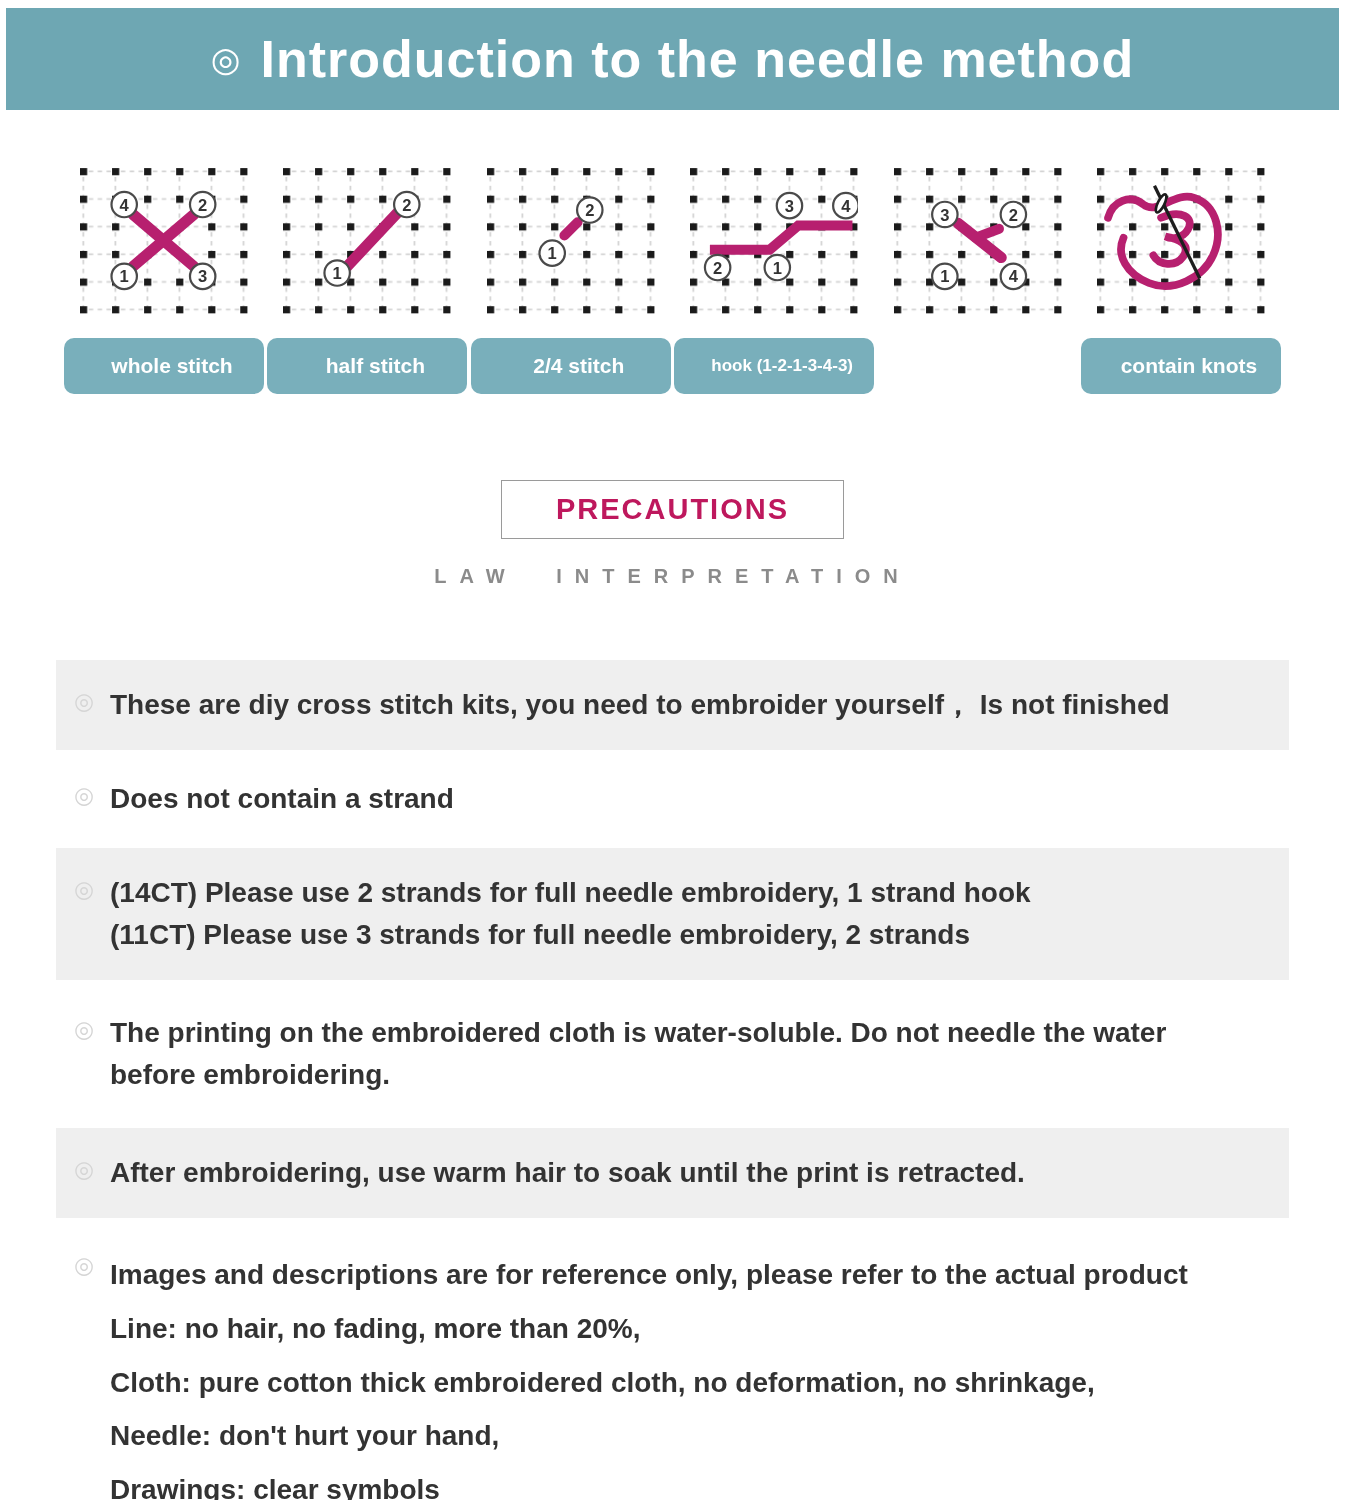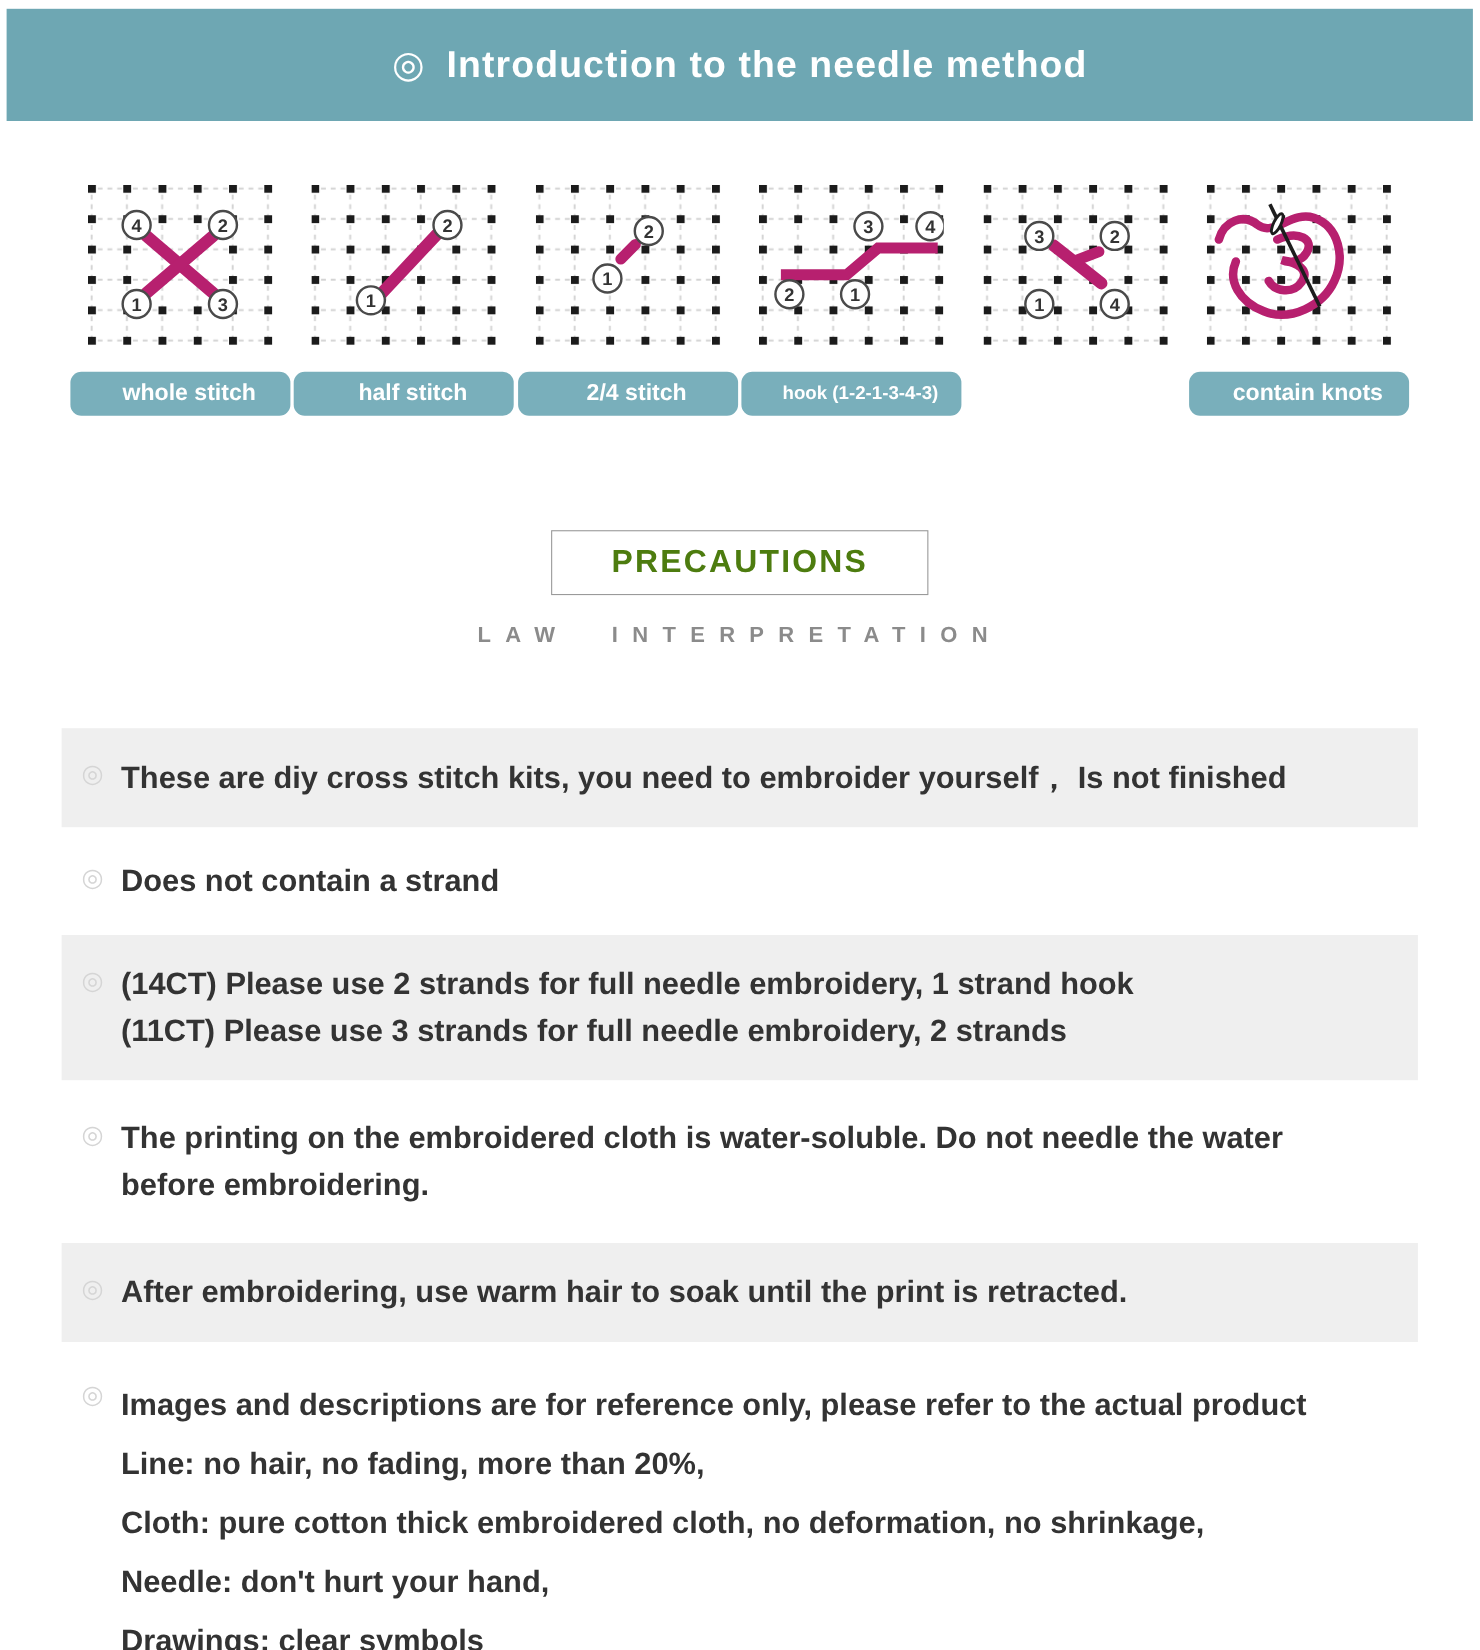--- a/index.html
+++ b/index.html
@@ -11,43 +11,43 @@
   body{
     width:1345px;height:1500px;overflow:hidden;background:#fff;
     font-family:"Liberation Sans", sans-serif;
   }
   
   .banner{
     margin:8px 6px 0;height:102px;background:var(--banner);
     display:flex;align-items:center;justify-content:center;gap:20px;color:#fff;
   }
   .banner-icon{font-size:34px;line-height:1;}
-  .banner-title{margin:0;font-size:34px;font-weight:bold;letter-spacing:1px;}
+  .banner-title{margin:0;font-size:52px;font-weight:bold;letter-spacing:1px;}
   
   .diagrams{
     display:flex;justify-content:space-between;
     padding:0 64px;margin-top:58px;
   }
   .diagram{margin:0;display:flex;flex-direction:column;align-items:center;width:200px;}
   .grid-svg{width:168px;height:146px;display:block;}
   .stitch{stroke:var(--stitch);fill:none;stroke-linecap:round;}
   .stitch-sq{stroke:var(--stitch);fill:none;stroke-linecap:butt;}
   .numcircle{fill:#fff;stroke:#4a4a4a;stroke-width:2;}
   .numtext{font-family:"Liberation Sans",sans-serif;font-size:15px;font-weight:bold;fill:#333;text-anchor:middle;}
   .dlabel{
-    margin-top:24px;width:100%;height:40px;background:var(--button);
+    margin-top:24px;width:100%;height:56px;background:var(--button);
     border-radius:10px;color:#fff;font-size:21px;font-weight:bold;
     display:flex;align-items:center;justify-content:center;white-space:nowrap;padding-left:16px;
   }
   .dlabel.small{font-size:17px;}
   
   .pre-head{margin-top:86px;text-align:center;}
   .pbox{
     display:inline-block;border:1px solid #9a9a9a;background:#fff;
-    padding:12px 54px;font-size:29px;font-weight:bold;color:#4d7c0f;letter-spacing:2px;margin-top:18px;
+    padding:12px 54px;font-size:29px;font-weight:bold;color:#be185d;letter-spacing:2px;
   }
   .psub{
     margin-top:26px;text-align:center;font-size:20px;color:var(--subtitle);
     letter-spacing:13px;word-spacing:20px;font-weight:bold;
   }
   
   .items{margin:72px 56px 0;}
   .item{display:flex;align-items:flex-start;margin-bottom:12px;padding:24px 14px;}
   .item.gray{background:var(--item_bg);}
   .bullet{flex:none;width:40px;padding-left:4px;font-size:23px;line-height:1.5;color:#d5d5d5;}

